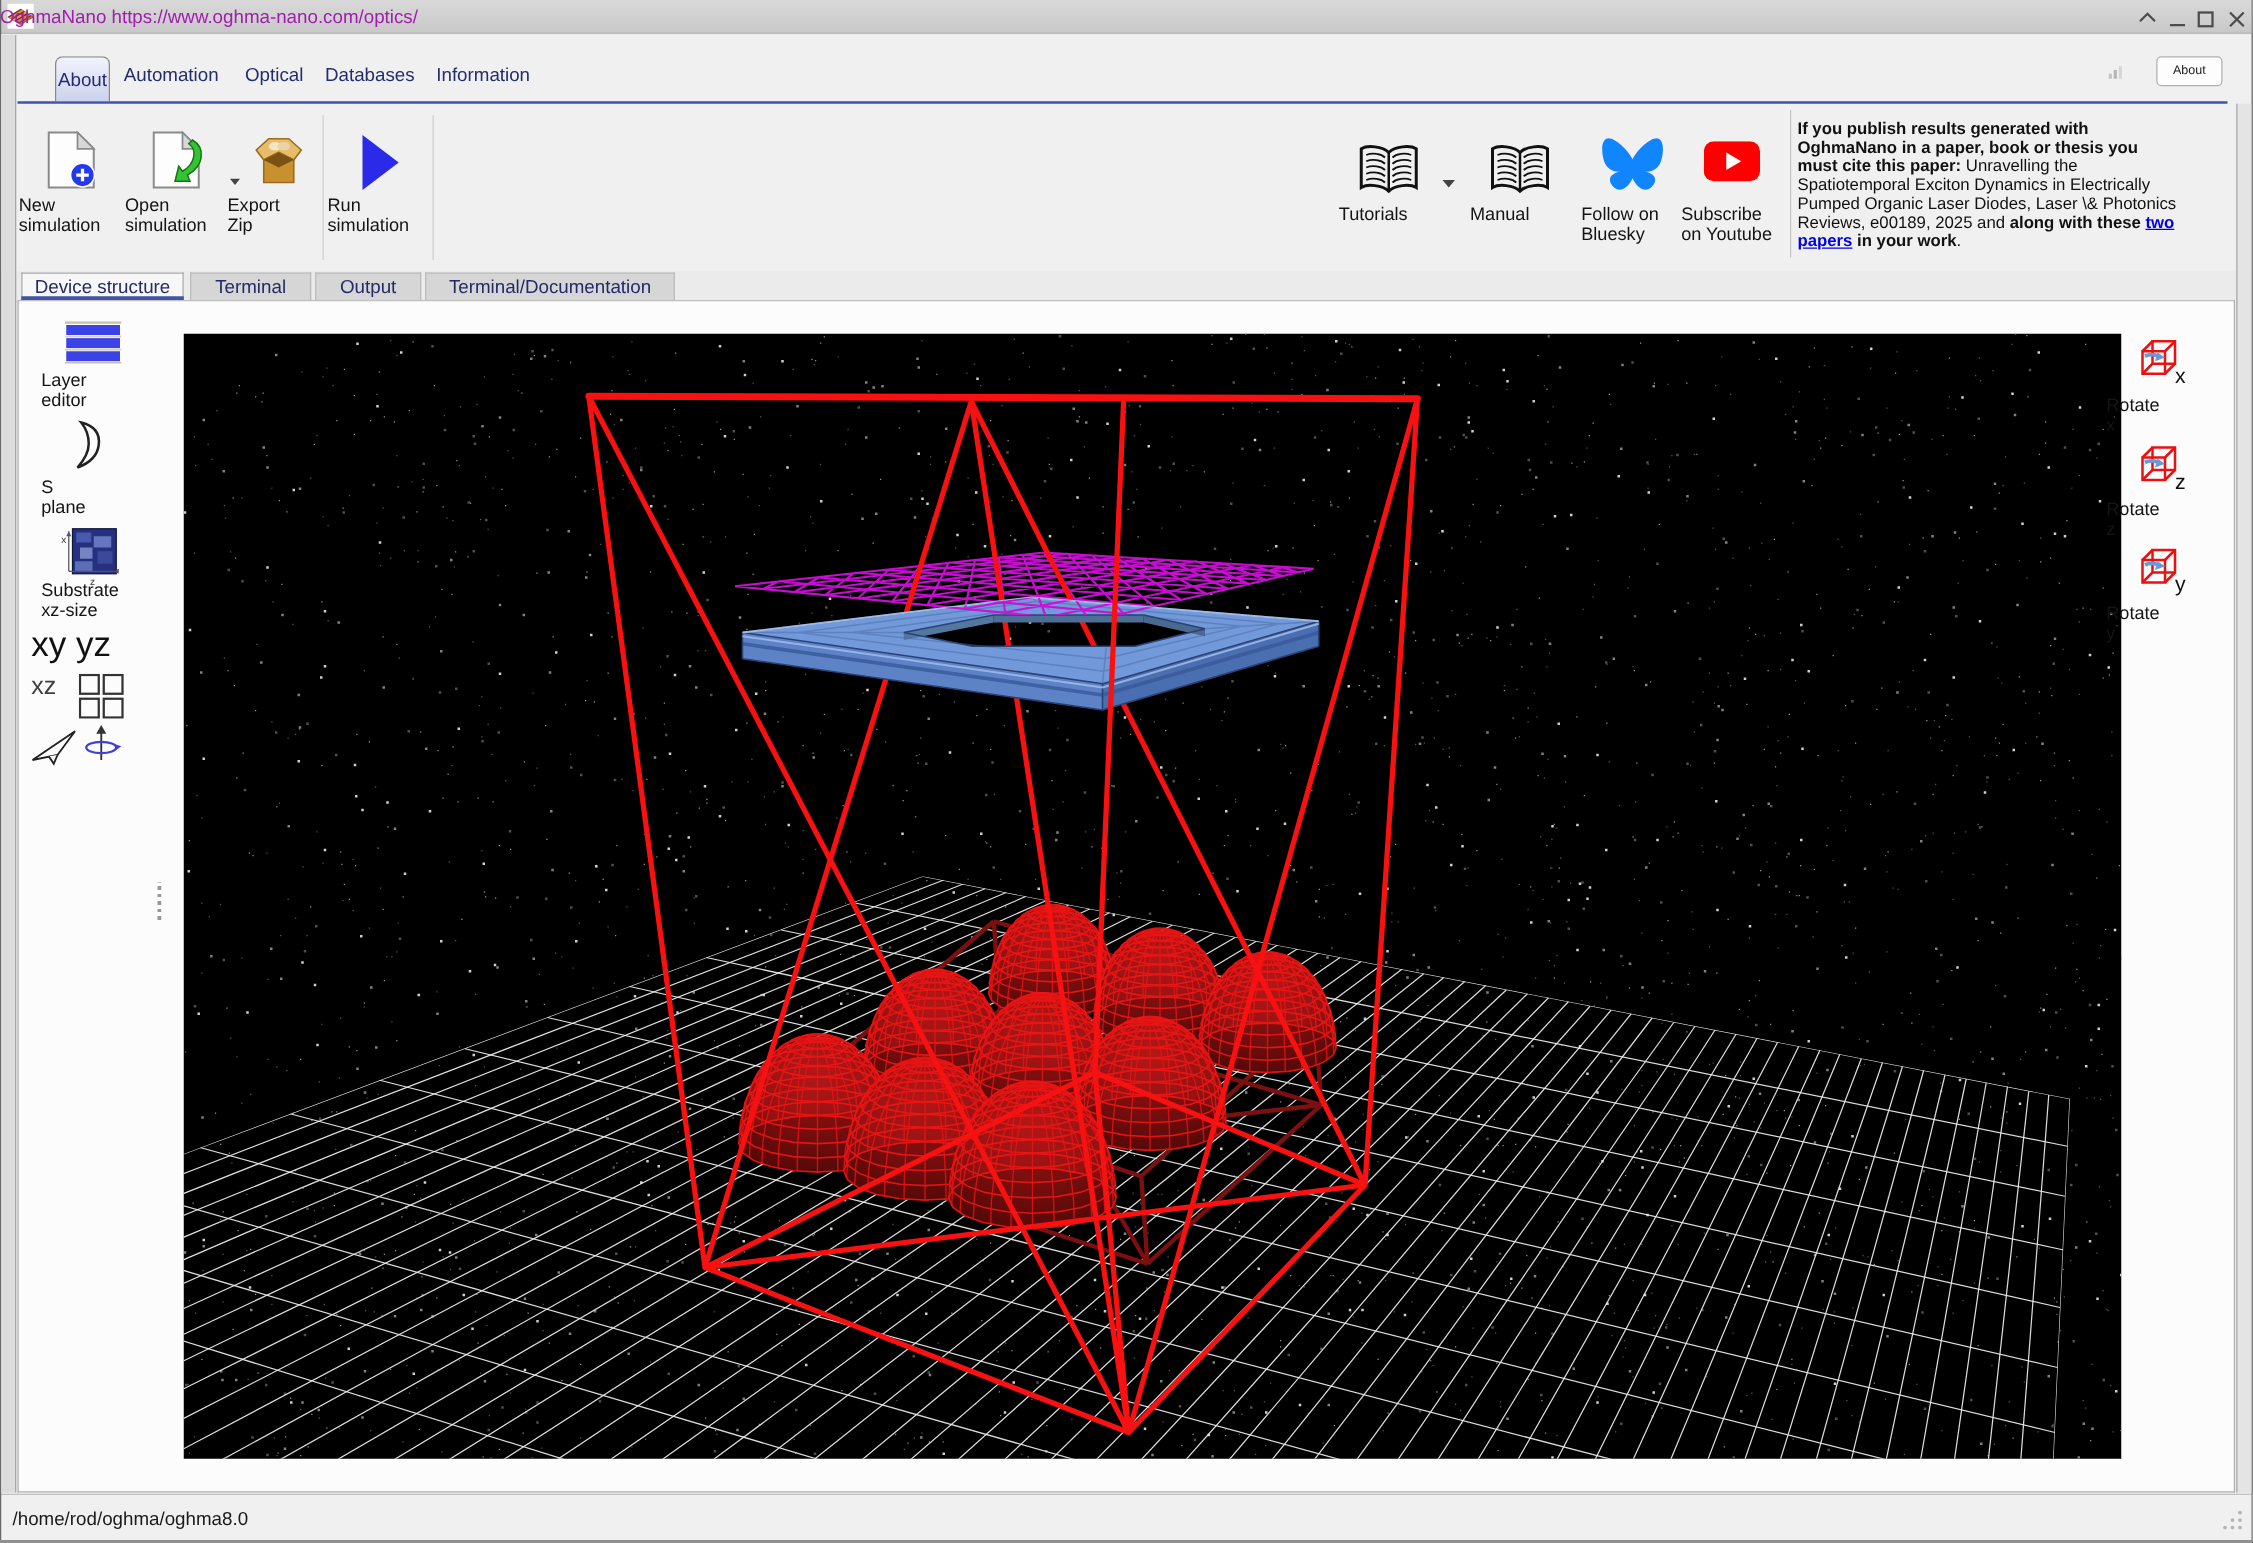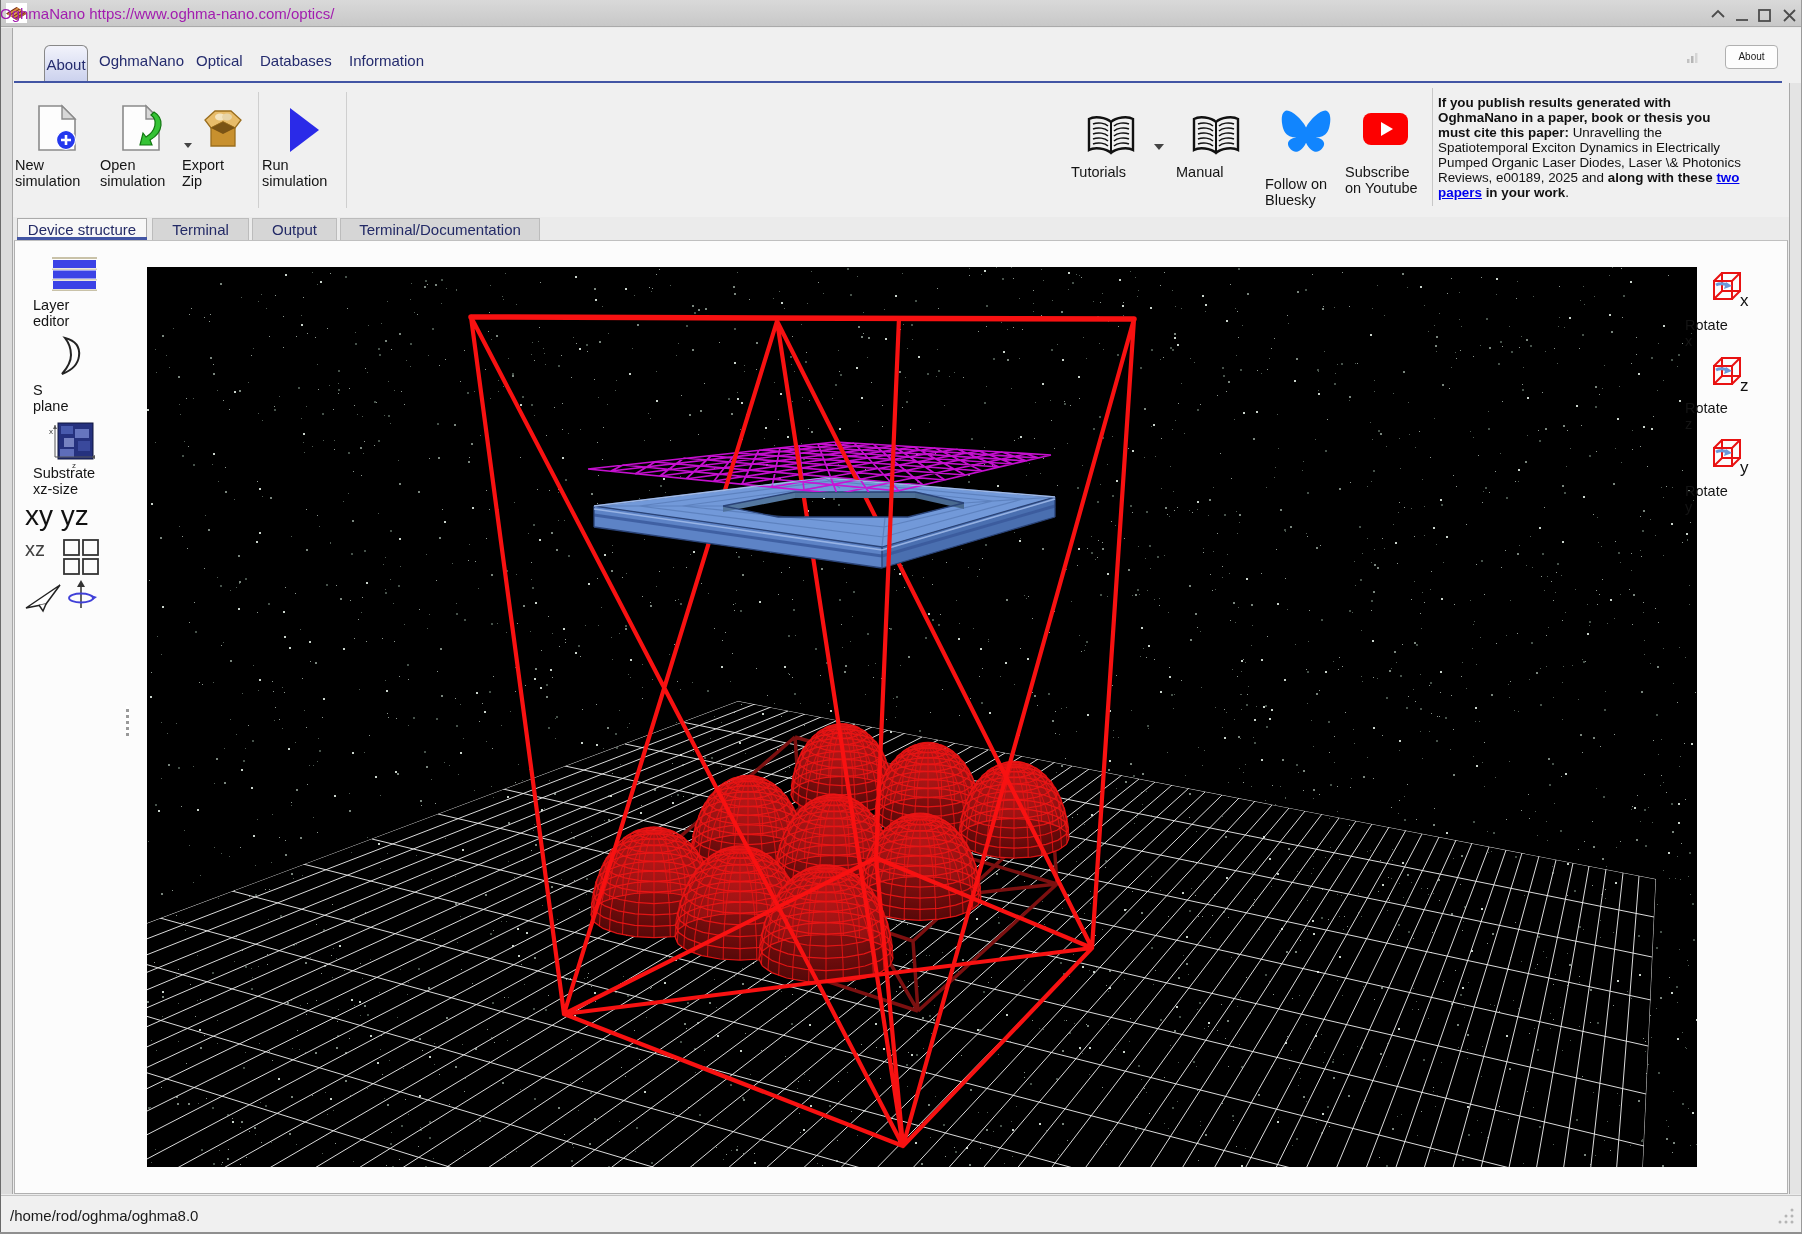--- a/index.html
+++ b/index.html
@@ -22,21 +22,21 @@
 <svg class="abs" style="left:1706px;top:4px" width="92" height="20" fill="none" stroke="#4c4c4c" stroke-width="1.8">
 <path d="M6 13 L12 7 L18 13"></path>
     <path d="M30 16 H42"></path>
     <rect x="53" y="6" width="11" height="11"></rect>
     <path d="M78 6 L89 17 M89 6 L78 17"></path>
   </svg>
 
 <div class="abs" style="left:1px;top:28px;width:1800px;height:55px;background:#f0f0f0"></div>
 <div class="abs" style="left:14px;top:81px;width:1768px;height:2.5px;background:#4255a4"></div>
 <div class="abs" style="left:44px;top:45px;width:44px;height:36px;background:linear-gradient(#f2f3fb,#ccd2ee);border:1.5px solid #888;border-bottom:none;border-radius:6px 6px 0 0;color:#252c6e;font-size:15px;text-align:center;line-height:38px">About</div>
-<div class="abs" style="left:99px;top:52px;color:#252c6e;font-size:15px">OghmaNano</div>
+<div class="abs" style="left:99px;top:52px;color:#252c6e;font-size:15px">Automation</div>
 <div class="abs" style="left:196px;top:52px;color:#252c6e;font-size:15px">Optical</div>
 <div class="abs" style="left:260px;top:52px;color:#252c6e;font-size:15px">Databases</div>
 <div class="abs" style="left:349px;top:52px;color:#252c6e;font-size:15px">Information</div>
 <svg class="abs" style="left:1686px;top:50px" width="16" height="14">
     <rect x="1" y="9" width="2.5" height="4" fill="#c2c2c2"></rect>
     <rect x="5" y="6" width="2.5" height="7" fill="#b5b5b5"></rect>
     <rect x="9" y="3" width="2.5" height="10" fill="#d5d5d5"></rect>
   </svg>
 <div class="abs" style="left:1725px;top:45px;width:53px;height:24px;background:#fdfdfd;border:1px solid #b0b0b0;border-radius:4px;font-size:10px;color:#1a1a1a;text-align:center;line-height:22px">About</div>
 
@@ -91,21 +91,21 @@
 <path d="M7 10 C12 8 19 9 22 12 M7 15 C12 13 19 14 22 17 M7 20 C12 18 19 19 22 22 M7 25 C12 23 19 24 22 27 M7 30 C12 28 19 29 22 32" stroke-width="1.5"></path>
 <path d="M28 12 C31 9 38 8 43 10 M28 17 C31 14 38 13 43 15 M28 22 C31 19 38 18 43 20 M28 27 C31 24 38 23 43 25 M28 32 C31 29 38 28 43 30" stroke-width="1.5"></path>
   </svg>
 <div class="lbl" style="left:1176px;top:164px;width:80px">Manual</div>
 
 <svg class="abs" style="left:1280px;top:104px" width="52" height="56">
 <g transform="scale(2.17)">
       <path d="M12 10.8 C9.9 6.7 4.4 1.9 2.2 3.3 C0 4.7 0.9 9.7 1.5 11.4 C2.6 14.6 5.2 15.6 7.6 15.3 C3.5 16 2.6 18.5 4.9 20.9 C7 23.1 10 22 12 17.8 C14 22 17 23.1 19.1 20.9 C21.4 18.5 20.5 16 16.4 15.3 C18.8 15.6 21.4 14.6 22.5 11.4 C23.1 9.7 24 4.7 21.8 3.3 C19.6 1.9 14.1 6.7 12 10.8 Z" fill="#1185fe"></path>
     </g>
   </svg>
-<div class="lbl" style="left:1265px;top:176px;width:82px">Follow on<br>Bluesky</div>
+<div class="lbl" style="left:1265px;top:164px;width:82px">Follow on<br>Bluesky</div>
 
 <svg class="abs" style="left:1363px;top:113px" width="46" height="33">
 <rect x="0" y="0" width="45" height="32" rx="8" fill="#fd0000"></rect>
 <path d="M18 9 L30 16 L18 23 Z" fill="#fff"></path>
   </svg>
 <div class="lbl" style="left:1345px;top:164px;width:84px">Subscribe<br>on Youtube</div>
 
 <div class="abs" style="left:1438px;top:95px;width:360px;font-size:13.4px;line-height:15px;color:#111;white-space:nowrap">
 <b>If you publish results generated with<br>OghmaNano in a paper, book or thesis you<br>must cite this paper:</b> Unravelling the<br>Spatiotemporal Exciton Dynamics in Electrically<br>Pumped Organic Laser Diodes, Laser \&amp; Photonics<br>Reviews, e00189, 2025 and <b>along with these <span style="color:#0000ee;text-decoration:underline">two<br>papers</span> in your work</b>.</div>
 

